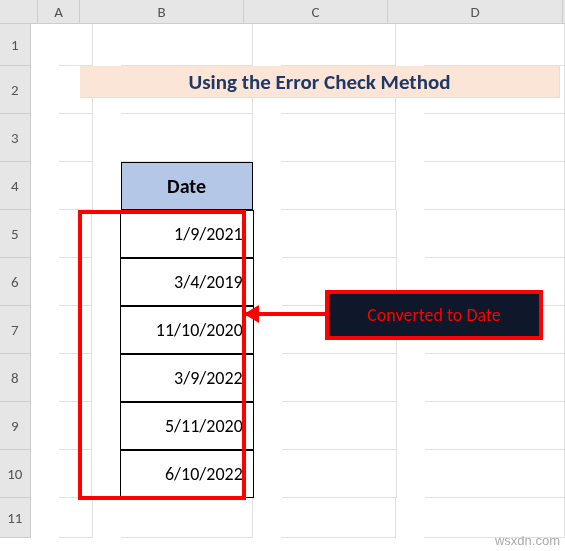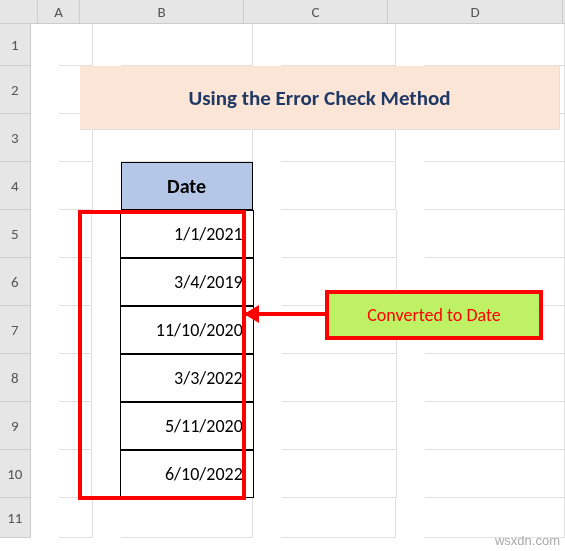--- a/index.html
+++ b/index.html
@@ -79,21 +79,21 @@
     .cell.col-a { width: 42px; }
     .cell.col-b { width: 164px; }
     .cell.col-c { width: 144px; }
     .cell.col-d { width: 175px; }
     
     .title-merged {
       position: absolute;
       left: 80px;
       top: 66px;
       width: 480px;
-      height: 64px;
+      height: 32px;
       background: #fbe5d6;
       display: flex;
       align-items: center;
       justify-content: center;
       font-weight: bold;
       font-size: 21px;
       color: #203864;
       border-right: 1px solid #e0e0e0;
       border-bottom: 1px solid #e0e0e0;
     }
@@ -131,21 +131,21 @@
       left: 325px;
       top: 290px;
       width: 218px;
       height: 50px;
       border: 4px solid #ff0000;
       display: flex;
       align-items: center;
       justify-content: center;
       font-size: 18px;
       color: #ff0000;
-      background: #bef264;
+      background: #0f172a;
       z-index: 10;
     }
     
     .arrow {
       position: absolute;
       left: 246px;
       top: 312px;
       width: 80px;
       height: 4px;
       background: #ff0000;
@@ -211,42 +211,42 @@
     <div class="row">
       <div class="row-header">4</div>
       <div class="cell col-a"></div>
       <div class="cell col-b header-cell">Date</div>
       <div class="cell col-c"></div>
       <div class="cell col-d"></div>
     </div>
     <div class="row">
       <div class="row-header">5</div>
       <div class="cell col-a"></div>
-      <div class="cell col-b data-cell">1/1/2021</div>
+      <div class="cell col-b data-cell">1/9/2021</div>
       <div class="cell col-c"></div>
       <div class="cell col-d"></div>
     </div>
     <div class="row">
       <div class="row-header">6</div>
       <div class="cell col-a"></div>
       <div class="cell col-b data-cell">3/4/2019</div>
       <div class="cell col-c"></div>
       <div class="cell col-d"></div>
     </div>
     <div class="row">
       <div class="row-header">7</div>
       <div class="cell col-a"></div>
       <div class="cell col-b data-cell">11/10/2020</div>
       <div class="cell col-c"></div>
       <div class="cell col-d"></div>
     </div>
     <div class="row">
       <div class="row-header">8</div>
       <div class="cell col-a"></div>
-      <div class="cell col-b data-cell">3/3/2022</div>
+      <div class="cell col-b data-cell">3/9/2022</div>
       <div class="cell col-c"></div>
       <div class="cell col-d"></div>
     </div>
     <div class="row">
       <div class="row-header">9</div>
       <div class="cell col-a"></div>
       <div class="cell col-b data-cell">5/11/2020</div>
       <div class="cell col-c"></div>
       <div class="cell col-d"></div>
     </div>

